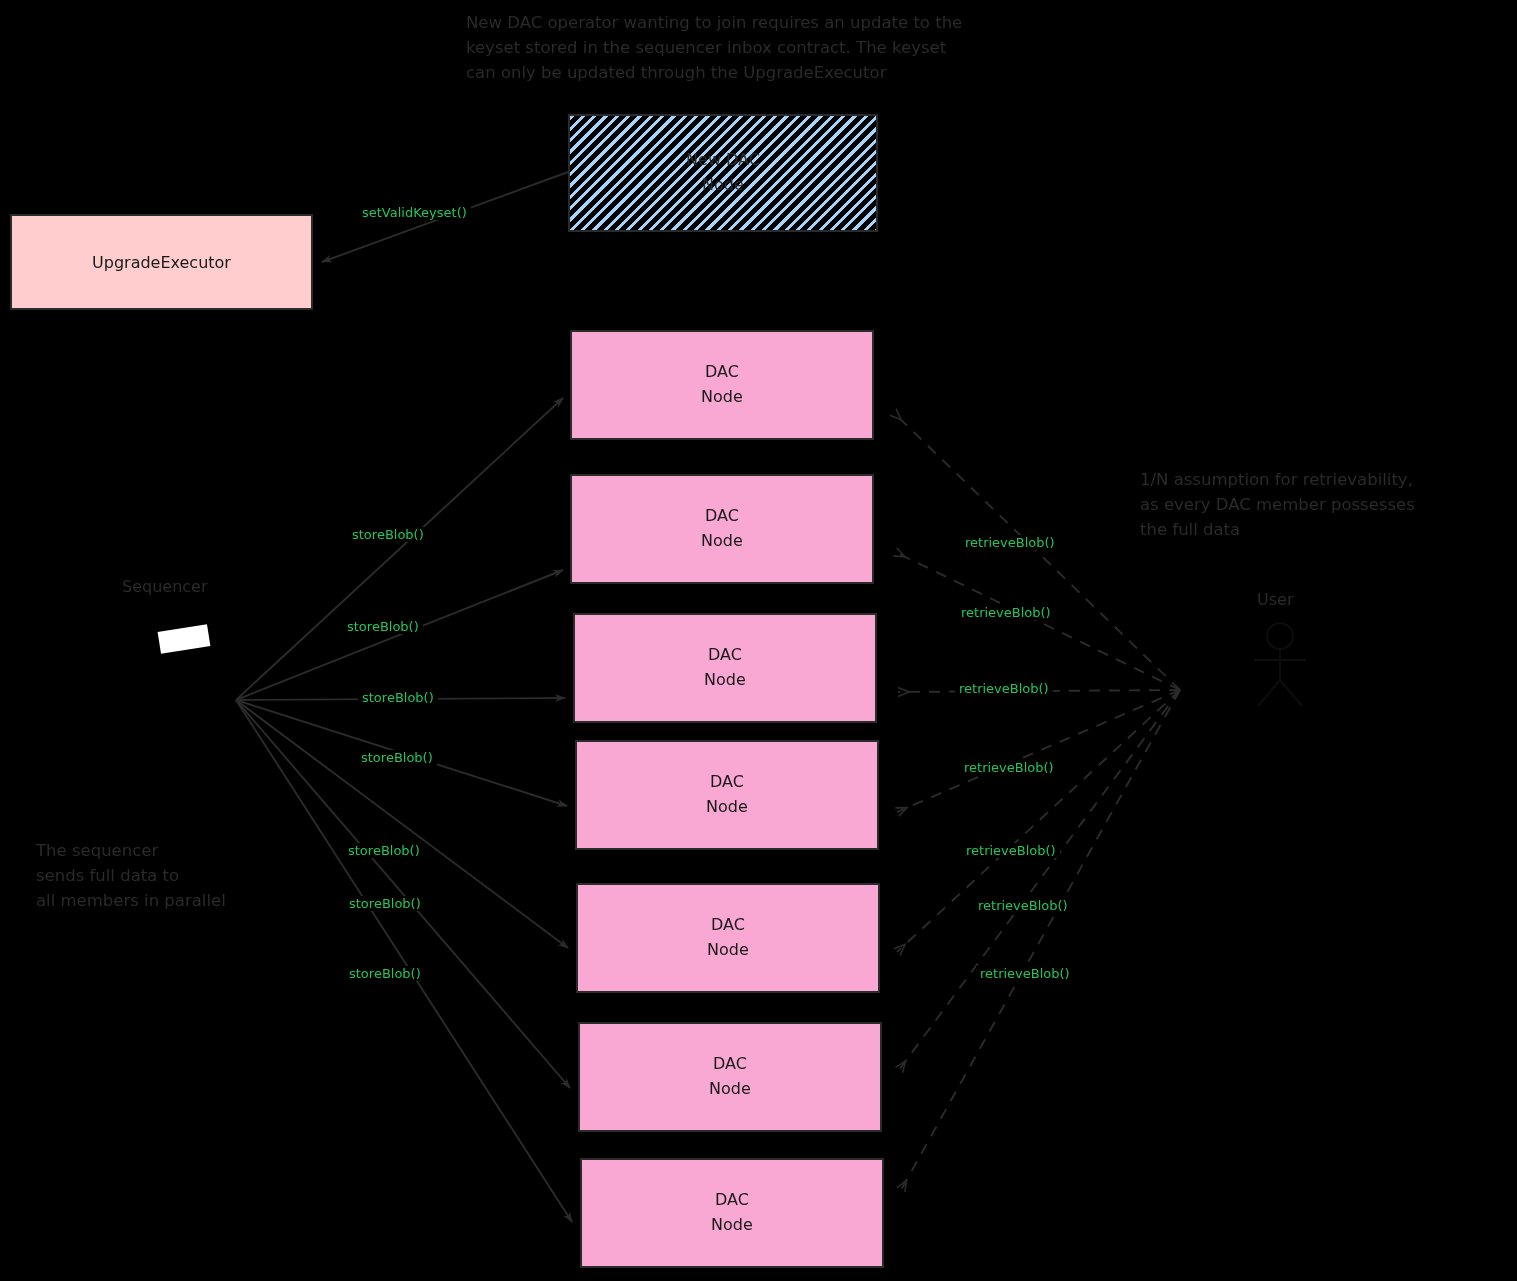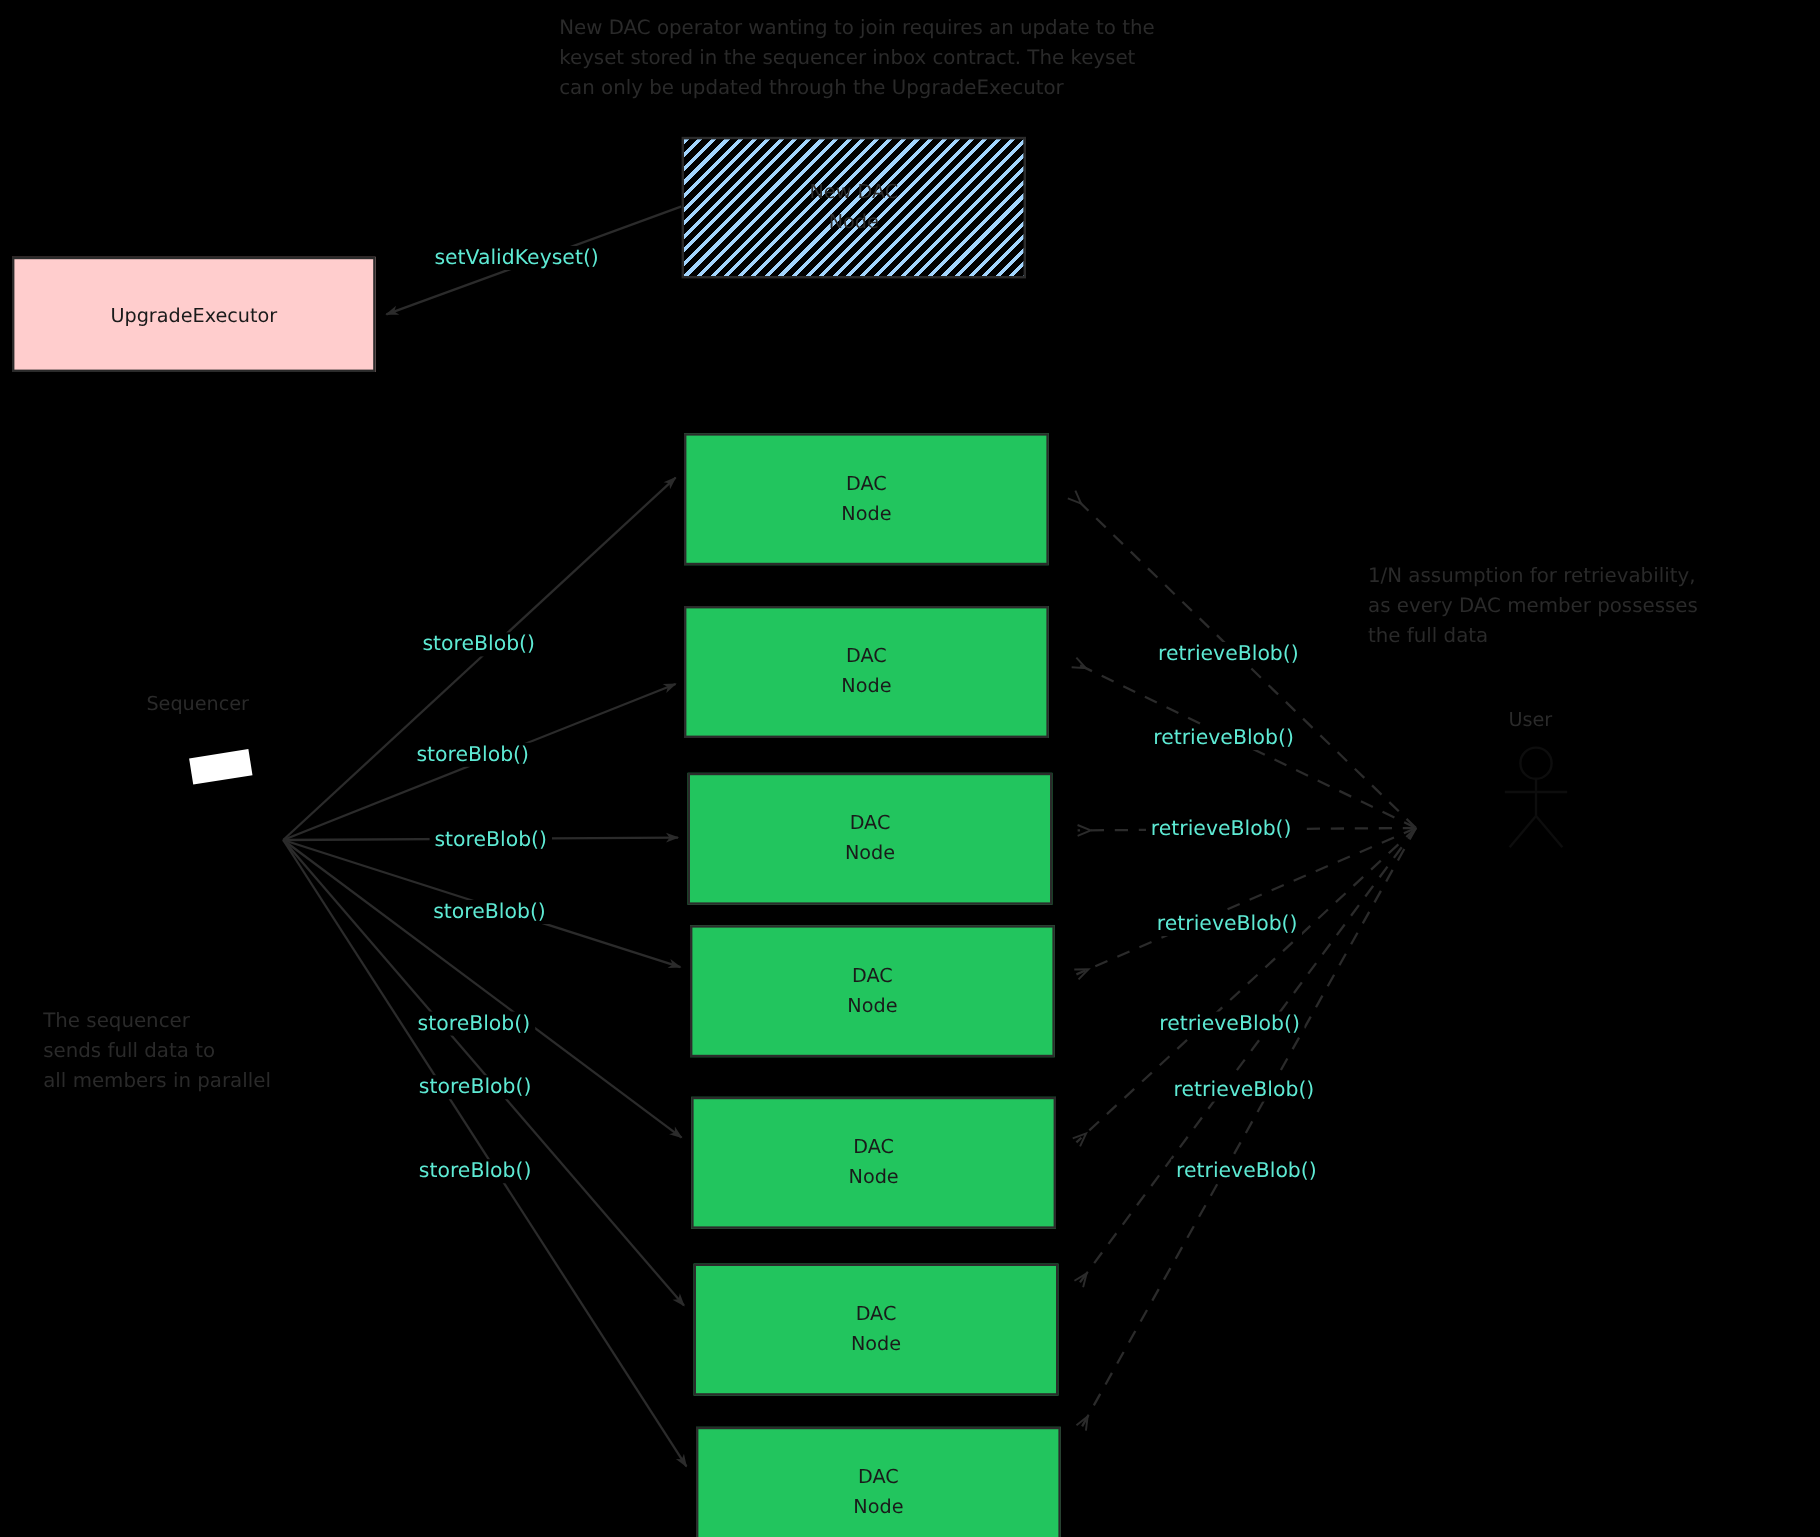--- a/index.html
+++ b/index.html
@@ -19,33 +19,32 @@
   svg.layer {
     position: absolute;
     left: 0;
     top: 0;
     width: 1517px;
     height: 1281px;
     overflow: visible;
   }
   .node-box {
     position: absolute;
-    background: #22c55e;
+    background: #f9a8d4;
     border: 2px solid #2b2b2b;
     box-sizing: border-box;
     display: flex;
     flex-direction: column;
     align-items: center;
     justify-content: center;
     color: #1a1a1a;
     font-size: 16px;
     font-family: "DejaVu Sans", sans-serif;
     line-height: 1.55;
     z-index: 5;
-    margin-top: 31px;
   }
   .node-box .ln { display: block; }
   .hatch-box {
     position: absolute;
     border: 2px solid #2b2b2b;
     box-sizing: border-box;
     background-color: #000000;
     background-image: repeating-linear-gradient(
         135deg,
         #a3d5fd 0px, #a3d5fd 3px,
@@ -78,22 +77,22 @@
   .note {
     position: absolute;
     color: #2a2a2a;
     font-size: 16.5px;
     line-height: 1.52;
     white-space: pre-line;
     z-index: 4;
   }
   .edge-label {
     position: absolute;
-    color: #5eead4;
-    font-size: 17px;
+    color: #22c55e;
+    font-size: 13px;
     background: #000000;
     padding: 0 4px;
     white-space: nowrap;
     z-index: 6;
   }
   .actor-label {
     position: absolute;
     color: #2a2a2a;
     font-size: 16px;
     white-space: nowrap;
@@ -155,21 +154,21 @@
 
   <svg class="actor-icon" style="left:1240px; top:620px;" width="80" height="90" viewBox="0 0 80 90">
     <circle cx="40" cy="16" r="13" fill="none" stroke="#0d0d0d" stroke-width="2"></circle>
     <line x1="40" y1="29" x2="40" y2="60" stroke="#0d0d0d" stroke-width="2"></line>
     <line x1="14" y1="40" x2="66" y2="40" stroke="#0d0d0d" stroke-width="2"></line>
     <line x1="40" y1="60" x2="18" y2="86" stroke="#0d0d0d" stroke-width="2"></line>
     <line x1="40" y1="60" x2="62" y2="86" stroke="#0d0d0d" stroke-width="2"></line>
   </svg>
   <div class="actor-label" style="left:1257px; top:590px;">User</div>
 
-  <div class="hatch-box" style="left:568px; top:114px; width:287px; height:118px;">
+  <div class="hatch-box" style="left:568px; top:114px; width:310px; height:118px;">
     <span class="ln">New DAC</span>
     <span class="ln">Node</span>
   </div>
 
   <div class="pink-box" style="left:10px; top:214px; width:303px; height:96px;">
     <span>UpgradeExecutor</span>
   </div>
 
   <div class="node-box" style="left:570px; top:330px; width:304px; height:110px;">
     <span class="ln">DAC</span>

